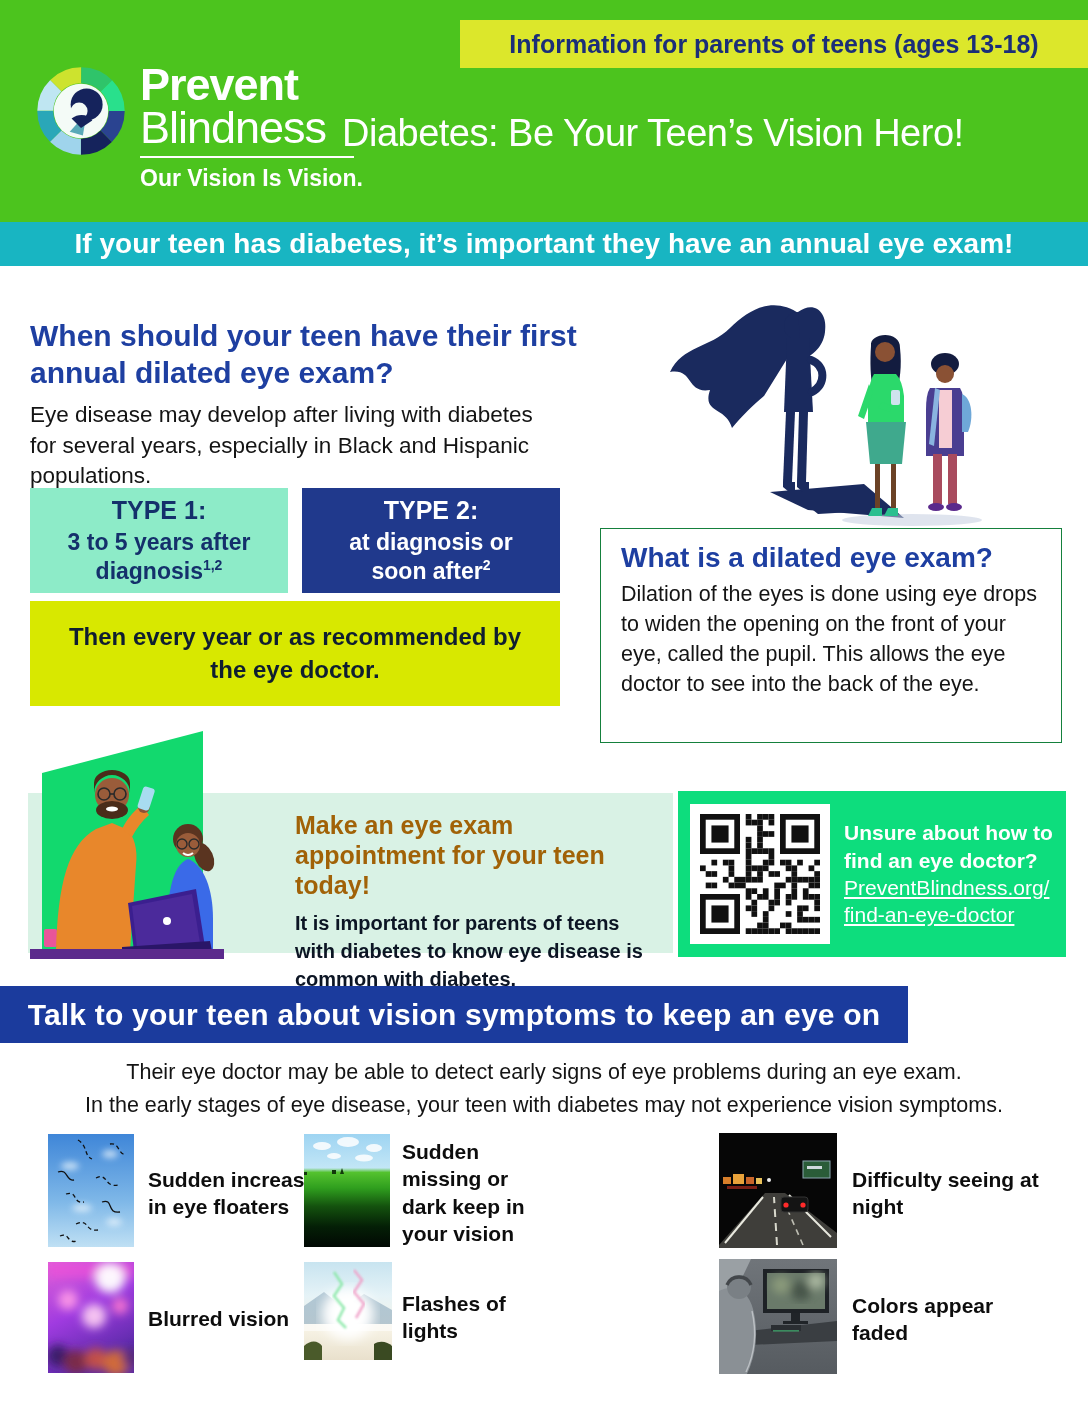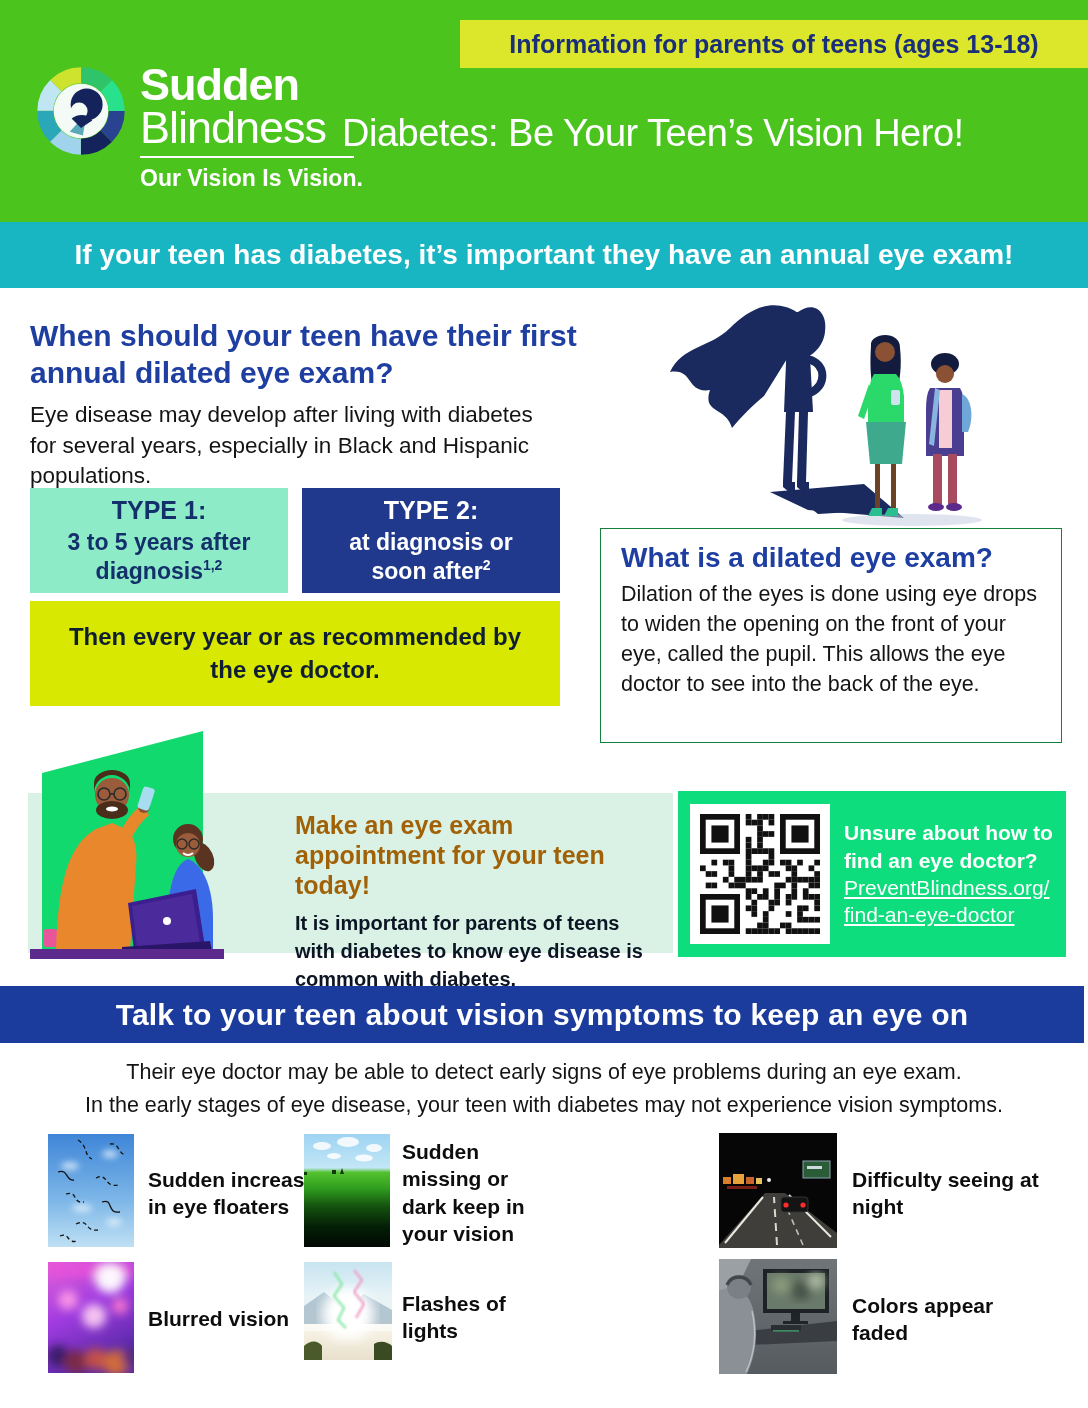--- a/index.html
+++ b/index.html
@@ -18,21 +18,21 @@
   .logo-line1{font-size:45px;font-weight:bold;line-height:1.0;letter-spacing:-1px;}
   .logo-line2{font-size:45px;font-weight:normal;line-height:0.95;letter-spacing:-1px;}
   .logo-rule{width:214px;height:2px;background:#fff;margin:6px 0 7px 0;}
   .logo-tagline{font-size:23px;font-weight:bold;}
   .main-title{
     position:absolute;left:342px;top:112px;width:740px;color:#fff;font-weight:normal;
     font-size:38px;letter-spacing:-0.5px;
   }
   
   .cyan-bar{
-    position:absolute;left:0;top:222px;width:1088px;height:66px;background:#18b5c2;
+    position:absolute;left:0;top:222px;width:1088px;height:44px;background:#18b5c2;
     color:#fff;font-weight:bold;font-size:28px;display:flex;align-items:center;justify-content:center;
   }
   
   .when-heading{position:absolute;left:30px;top:318px;width:560px;color:#1e3fa1;font-size:30px;font-weight:bold;line-height:1.22;}
   .when-body{position:absolute;left:30px;top:400px;width:525px;font-size:22.5px;line-height:1.36;color:#141414;}
   .type-box{position:absolute;top:488px;width:258px;height:105px;text-align:center;display:flex;flex-direction:column;justify-content:center;}
   .type1-box{left:30px;background:#8debc8;color:#14306b;}
   .type2-box{left:302px;background:#20398c;color:#ffffff;}
   .type-label{font-size:25px;font-weight:bold;margin-bottom:3px;}
   .type-text{font-size:23px;font-weight:bold;line-height:1.25;padding:0 18px;}
@@ -61,21 +61,21 @@
     position:absolute;left:678px;top:791px;width:388px;height:166px;background:#0ddd7d;
     display:flex;align-items:center;padding:0 12px;box-sizing:border-box;gap:14px;
   }
   .qr-white{width:140px;height:140px;background:#fff;flex:0 0 auto;padding:10px;box-sizing:border-box;}
   .qr-white svg{width:120px;height:120px;display:block;}
   .qr-text{color:#fff;}
   .qr-q{font-size:21px;font-weight:bold;line-height:1.3;}
   .qr-link{font-size:21px;line-height:1.3;color:#fff;text-decoration:underline;display:block;}
   
   .symptoms-banner{
-    position:absolute;left:0;top:986px;width:1084px;height:57px;background:#1b3b9d;color:#fff;
+    position:absolute;left:0;top:986px;width:908px;height:57px;background:#1b3b9d;color:#fff;
     font-size:30px;font-weight:bold;display:flex;align-items:center;justify-content:center;letter-spacing:0.2px;
   }
   .symptoms-intro{position:absolute;left:0;top:1056px;width:1088px;text-align:center;font-size:21.5px;line-height:1.55;color:#141414;}
   .tile{position:absolute;overflow:hidden;}
   .tile svg{display:block;width:100%;height:100%;}
   .sym-label{position:absolute;font-size:21px;font-weight:bold;color:#0d0d0d;line-height:1.3;}
 </style>
 </head>
 <body>
 
@@ -100,21 +100,21 @@
         </g>
         <circle cx="50" cy="50" r="29" fill="#f4fbf7"></circle>
         <path d="M38,72 L56,52 L52,76 Z" fill="#5aa9b8"></path>
         <circle cx="56" cy="43" r="17" fill="#15235c"></circle>
         <circle cx="48" cy="50" r="9" fill="#f4fbf7"></circle>
         <path d="M40,58 C48,52 58,54 62,60 L50,68 Z" fill="#15235c"></path>
       </svg>
     </div>
 
     <div class="logo-text">
-      <div class="logo-line1">Sudden</div>
+      <div class="logo-line1">Prevent</div>
       <div class="logo-line2">Blindness</div>
       <div class="logo-rule"></div>
       <div class="logo-tagline">Our Vision Is Vision.</div>
     </div>
 
     <div class="main-title">Diabetes: Be Your Teen’s Vision Hero!</div>
   </div>
 
   <div class="cyan-bar">
     <span>If your teen has diabetes, it’s important they have an annual eye exam!</span>

